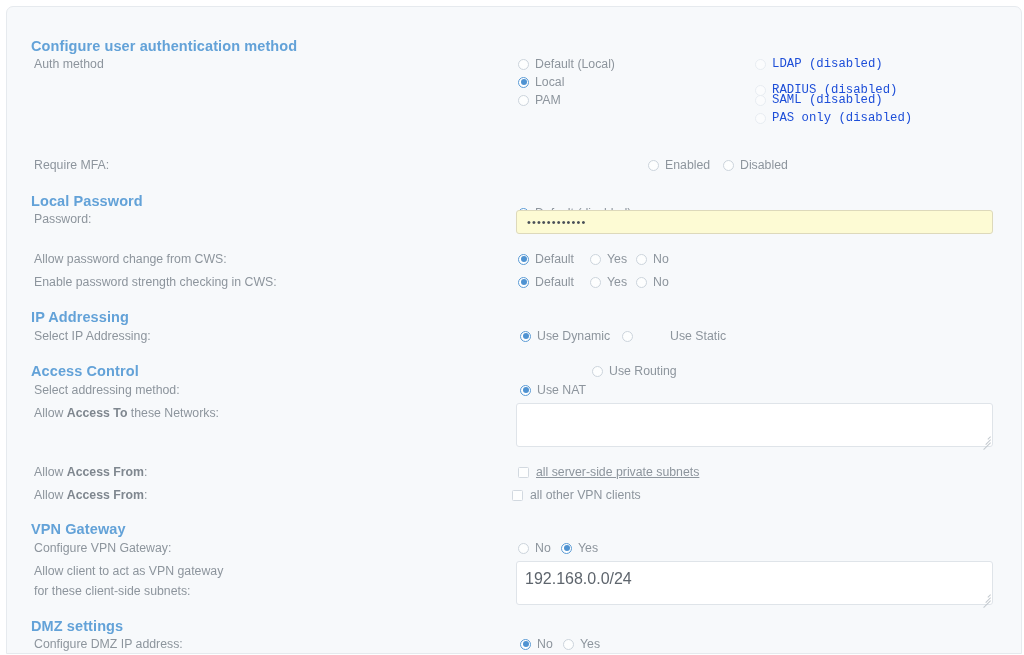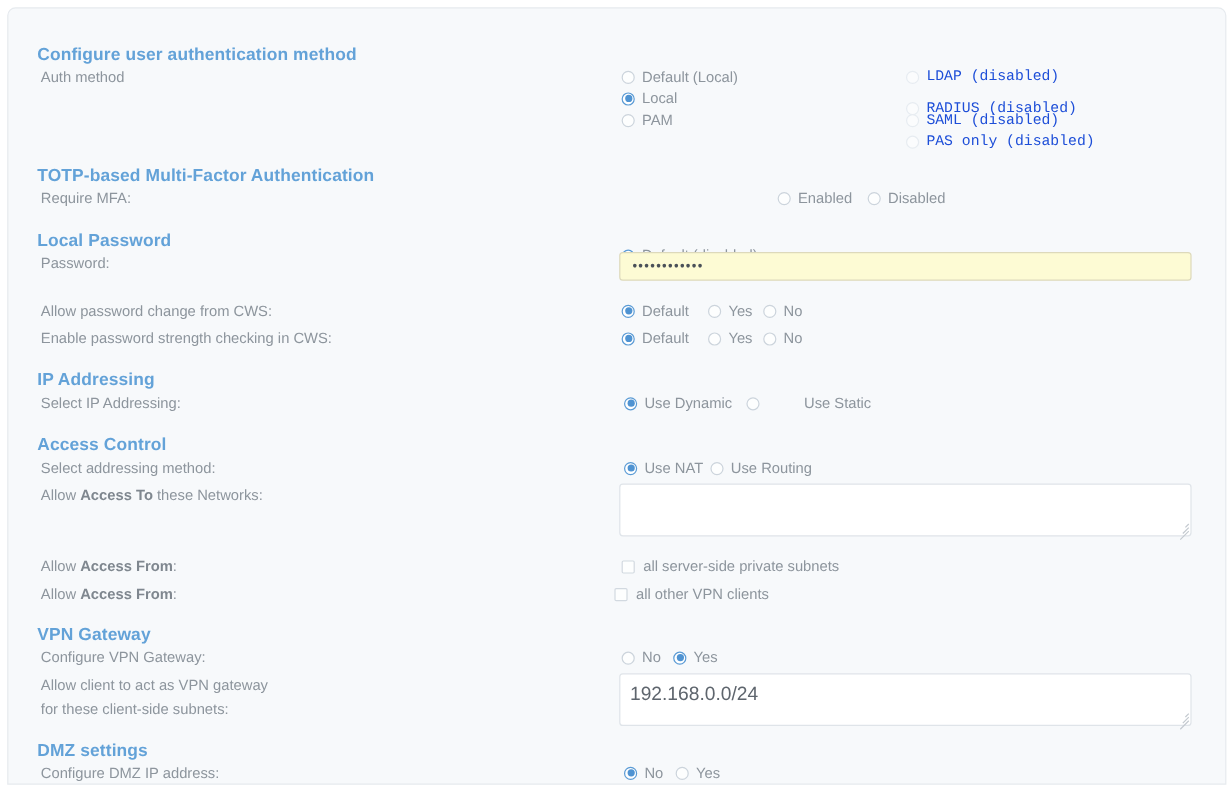--- a/index.html
+++ b/index.html
@@ -190,21 +190,20 @@
     </div>
     <div class="opt dim" style="left:748px; top:86px;">
       <span class="radio dim"></span>
       <span>SAML (disabled)</span>
     </div>
     <div class="opt dim" style="left:748px; top:104px;">
       <span class="radio dim"></span>
       <span>PAS only (disabled)</span>
     </div>
 
-    <div class="sec-head" style="top:132px;">TOTP-based Multi-Factor Authentication</div>
     <div class="lbl" style="top:151px;">Require MFA:</div>
 
     <div class="opt" style="left:511px; top:151px;margin-top:48px;">
       <span class="radio on"></span>
       <span>Default (disabled)</span>
     </div>
     <div class="opt" style="left:641px; top:151px;">
       <span class="radio"></span>
       <span>Enabled</span>
     </div>
@@ -256,41 +255,41 @@
       <span class="radio"></span>
       <span>Use Static</span>
     </div>
 
     <div class="sec-head" style="top:356px;">Access Control</div>
     <div class="lbl" style="top:376px;">Select addressing method:</div>
     <div class="opt" style="left:513px; top:376px;">
       <span class="radio on"></span>
       <span>Use NAT</span>
     </div>
-    <div class="opt" style="left:585px; top:376px;">
+    <div class="opt" style="left:585px; top:357px;">
       <span class="radio"></span>
       <span>Use Routing</span>
     </div>
 
     <div class="lbl" style="top:399px;">
       <span>Allow </span><b>Access To</b><span> these Networks:</span>
     </div>
     <div class="ta-wrap" style="left:509px; top:396px; width:477px; height:44px;">
       <textarea class="ta" style="left: 0px; top: 0px; width: 477px; height: 44px;"></textarea>
       <span class="grip">
           <i></i>
           <i></i>
           <i></i>
         </span>
     </div>
 
     <div class="lbl" style="top:458px;">
       <span>Allow </span><b>Access From</b><span>:</span>
     </div>
-    <div class="opt" style="left:511px; top:458px;">
+    <div class="opt" style="left:511px; top:458px;text-decoration:underline;">
       <span class="cbox"></span>
       <span>all server-side private subnets</span>
     </div>
 
     <div class="lbl" style="top:481px;">
       <span>Allow </span><b>Access From</b><span>:</span>
     </div>
     <div class="opt" style="left:505px; top:481px;">
       <span class="cbox"></span>
       <span>all other VPN clients</span>

